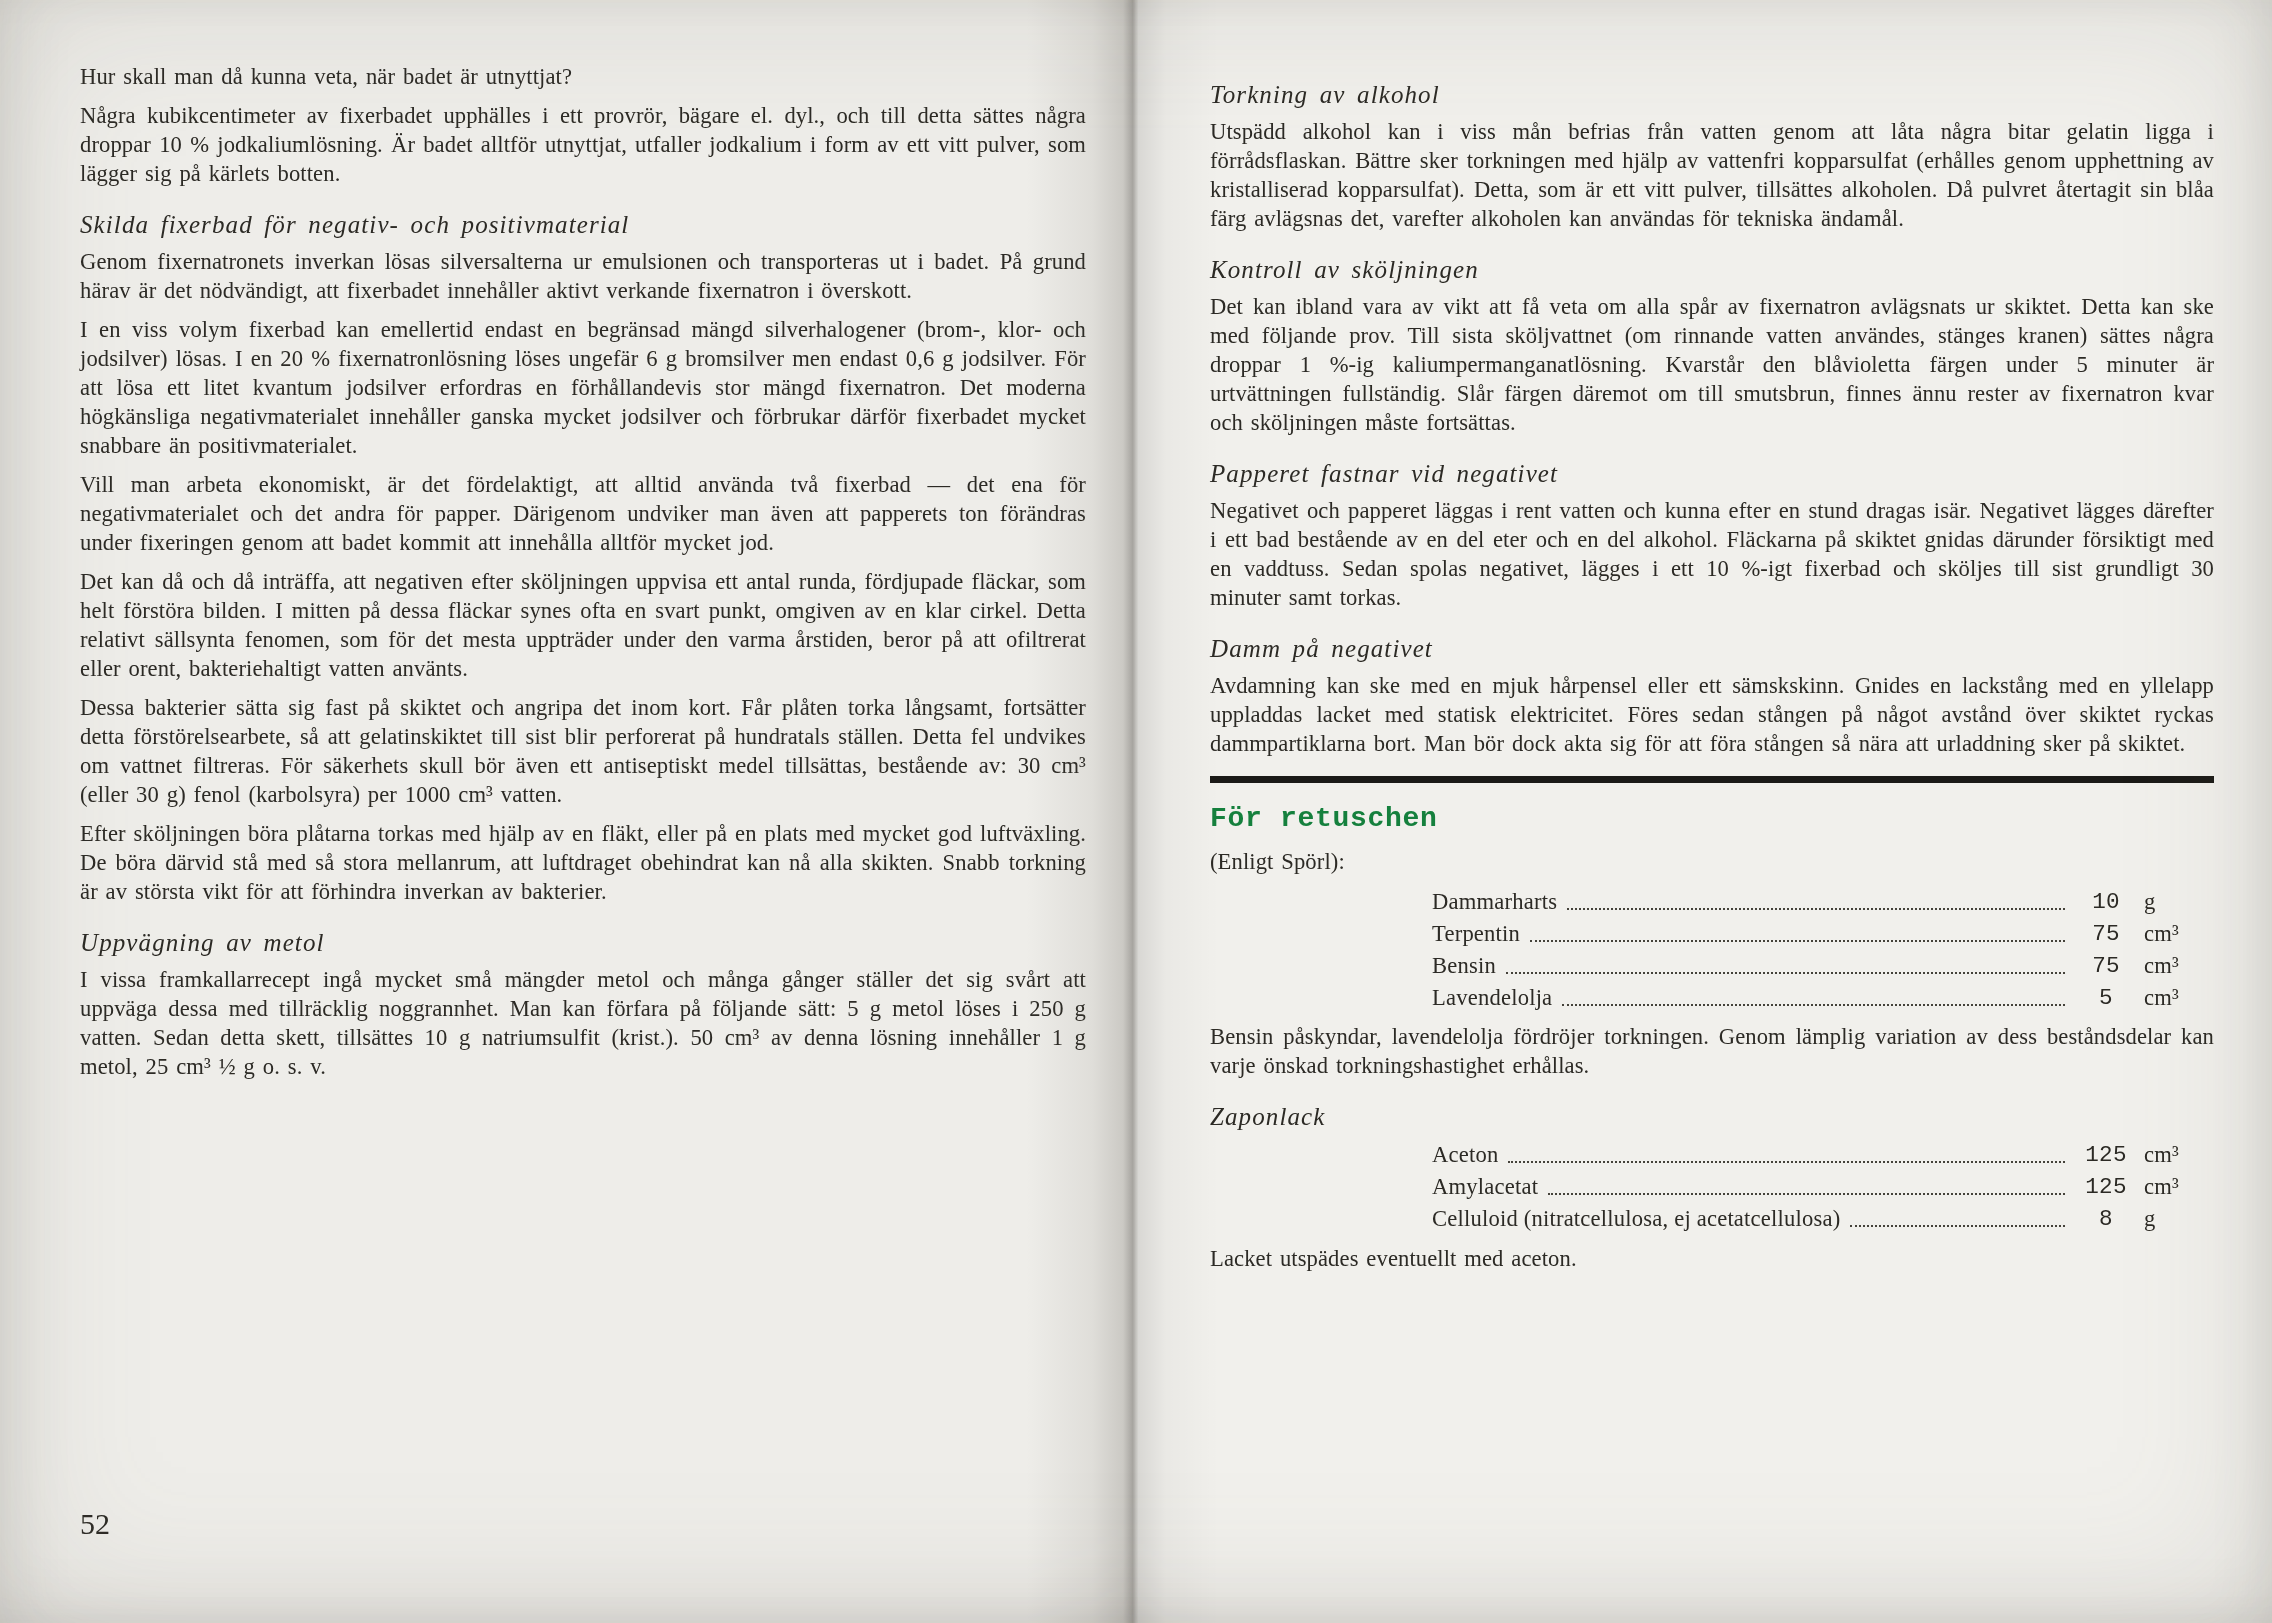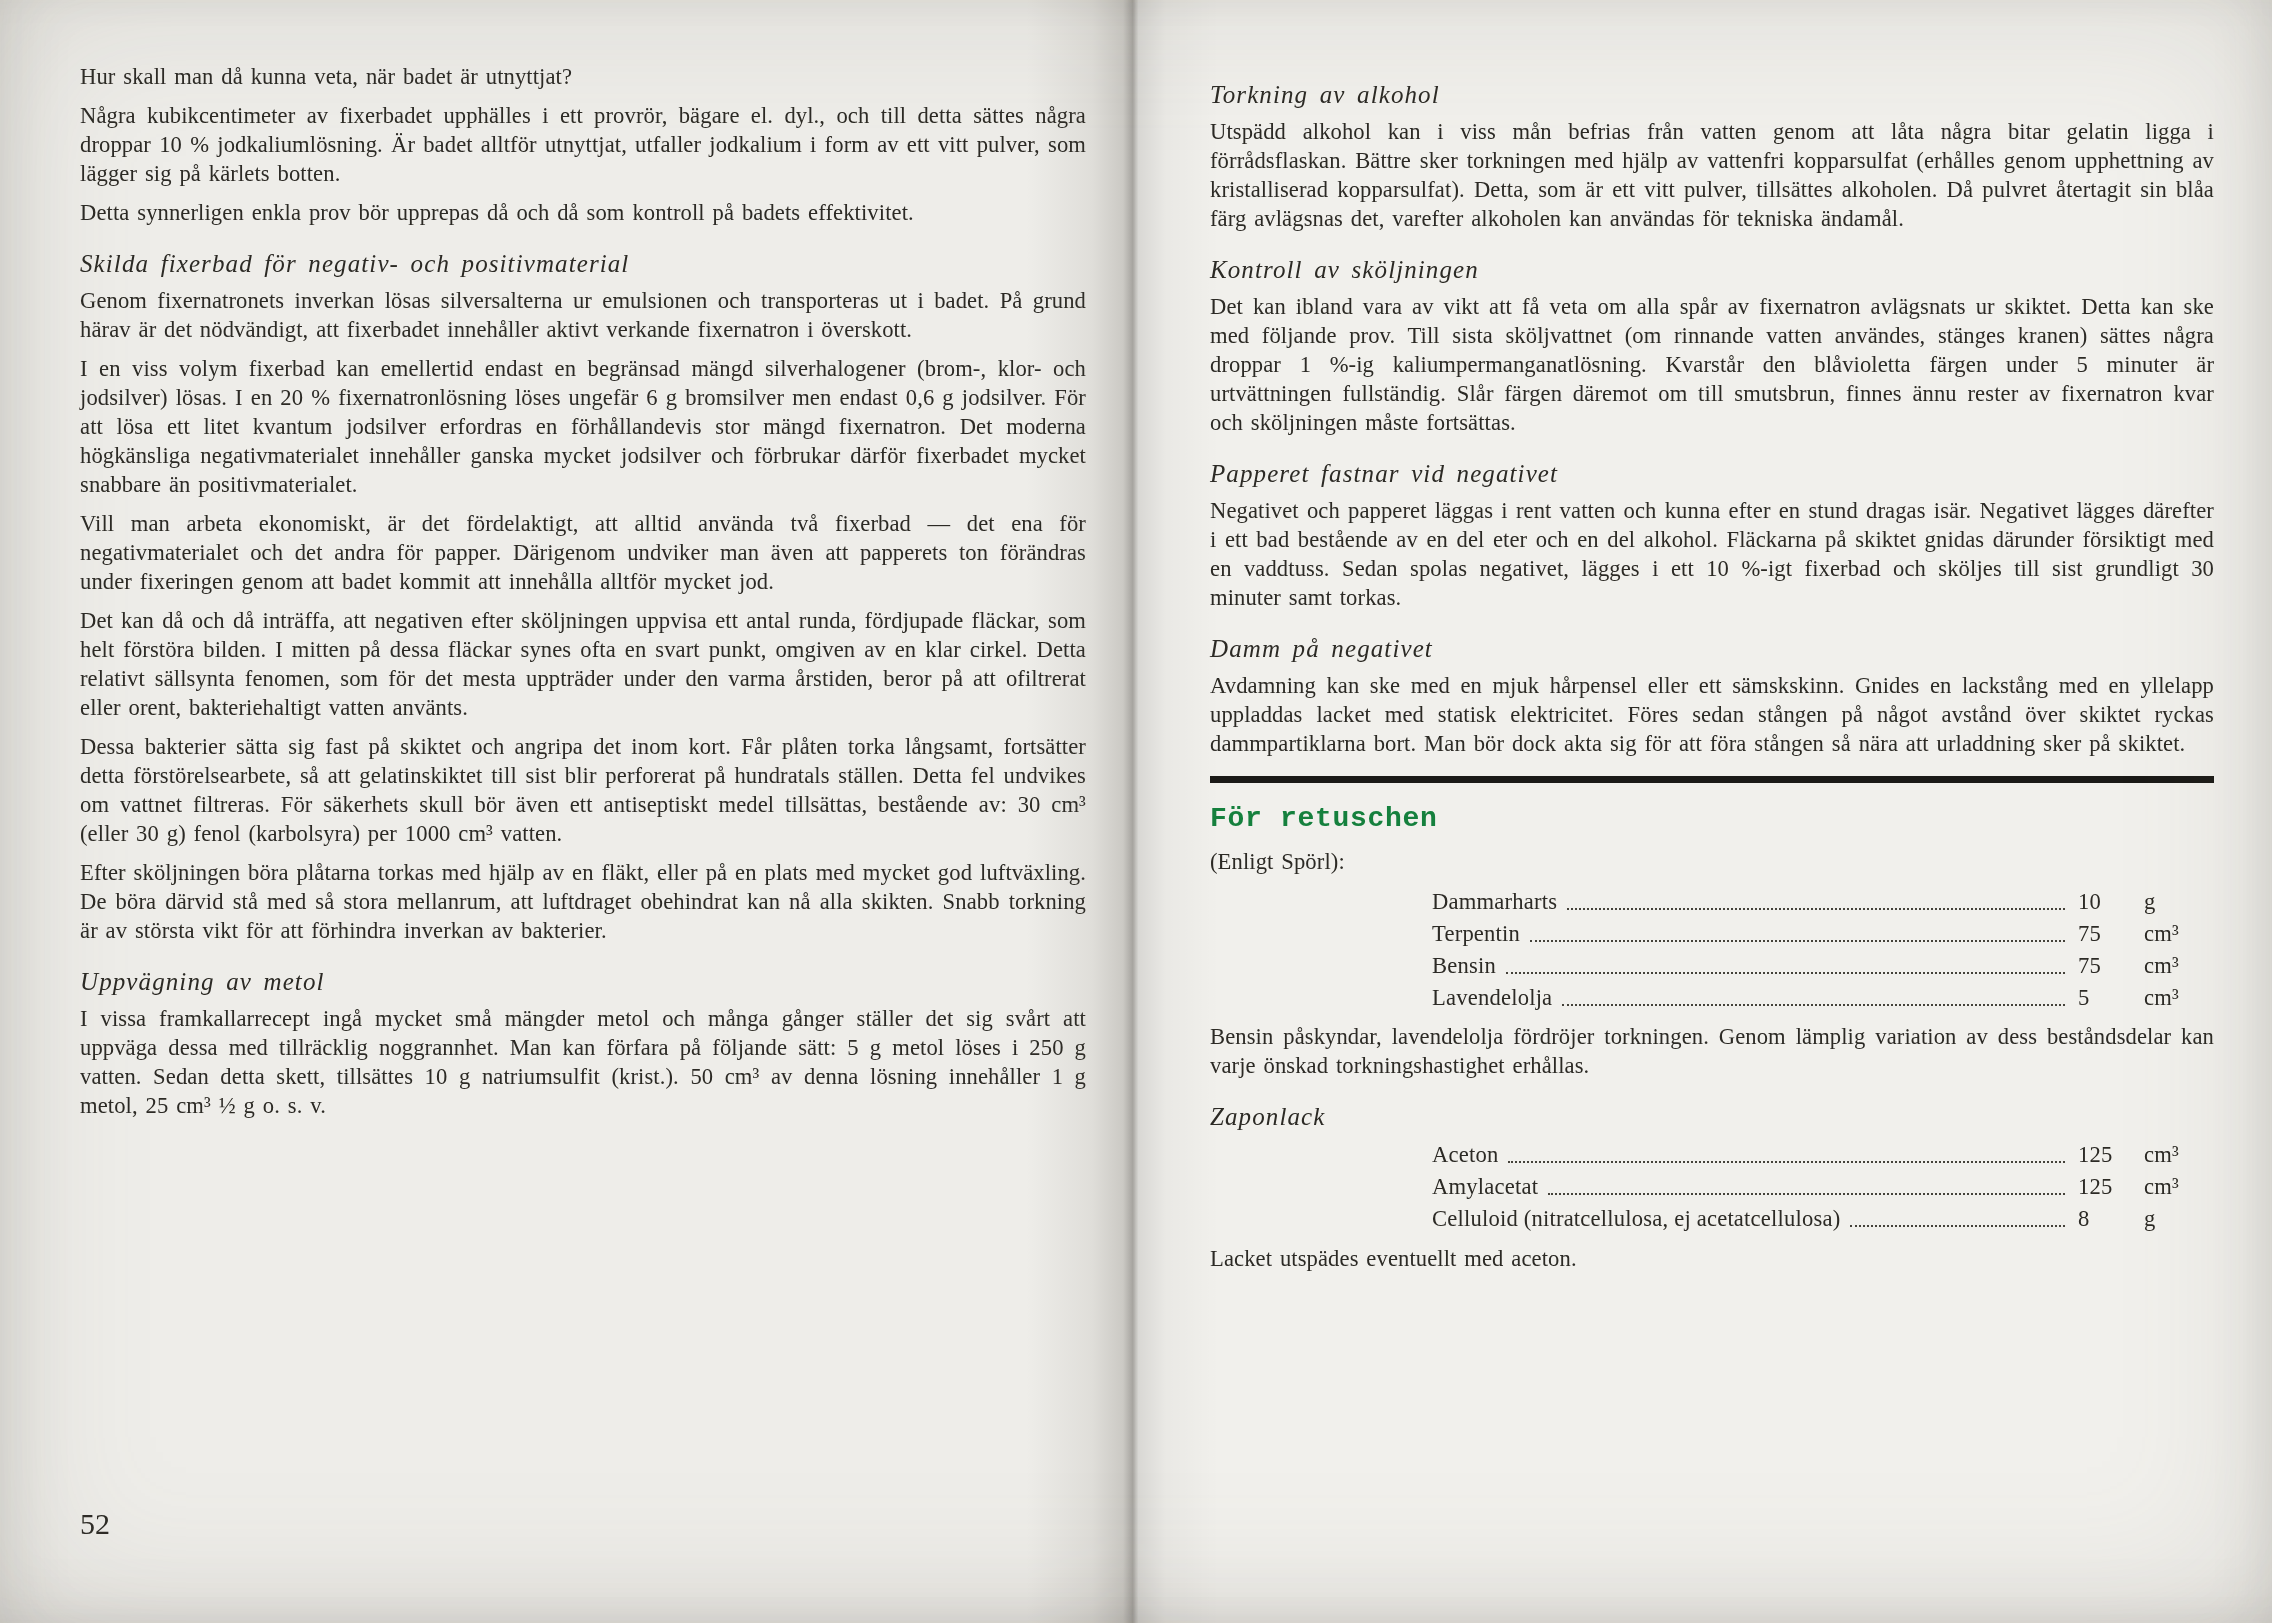--- a/index.html
+++ b/index.html
@@ -75,40 +75,39 @@
     display:flex;align-items:flex-end;
     font-size:22.6px;line-height:32px;
     letter-spacing:0.2px;
   }
   .recipe-name{white-space:nowrap;font-family:Liberation Serif, serif;}
   .leader{
     flex:1;min-width:17px;
     border-bottom:2.8px dotted #45423a;
     margin:0 12.7px 7.8px 10px;
   }
-  .recipe-value{width:56px;text-align:left;white-space:nowrap;}
+  .recipe-value{width:56px;text-align:center;white-space:nowrap;font-family:Liberation Mono, monospace;}
   .recipe-unit{width:70px;text-align:left;padding-left:10px;white-space:nowrap;}
 
   .page-num{
     position:absolute;
     font-size:30px;color:#2c2a25;
     font-family:"Liberation Serif",serif;
   }
   .page-num-left{left:80px;top:1507px;}
 </style>
 </head>
 <body>
 
 <div class="scan">
 
   <div class="page page-left">
     <div class="page-inner">
         <p class="para">Hur skall man då kunna veta, när badet är utnyttjat?</p>
         <p class="para">Några kubikcentimeter av fixerbadet upphälles i ett provrör, bägare el. dyl., och till detta sättes några droppar 10 % jodkaliumlösning. Är badet alltför utnyttjat, utfaller jodkalium i form av ett vitt pulver, som lägger sig på kärlets botten.</p>
-        <p class="para">Detta synnerligen enkla prov bör upprepas då och då som kontroll på badets effektivitet.</p>
         <h3 class="sec-head">Skilda fixerbad för negativ- och positivmaterial</h3>
         <p class="para">Genom fixernatronets inverkan lösas silversalterna ur emulsionen och transporteras ut i badet. På grund härav är det nödvändigt, att fixerbadet innehåller aktivt verkande fixernatron i överskott.</p>
         <p class="para">I en viss volym fixerbad kan emellertid endast en begränsad mängd silverhalogener (brom-, klor- och jodsilver) lösas. I en 20 % fixernatronlösning löses ungefär 6 g bromsilver men endast 0,6 g jodsilver. För att lösa ett litet kvantum jodsilver erfordras en förhållandevis stor mängd fixernatron. Det moderna högkänsliga negativmaterialet innehåller ganska mycket jodsilver och förbrukar därför fixerbadet mycket snabbare än positivmaterialet.</p>
         <p class="para">Vill man arbeta ekonomiskt, är det fördelaktigt, att alltid använda två fixerbad — det ena för negativmaterialet och det andra för papper. Därigenom undviker man även att papperets ton förändras under fixeringen genom att badet kommit att innehålla alltför mycket jod.</p>
         <p class="para">Det kan då och då inträffa, att negativen efter sköljningen uppvisa ett antal runda, fördjupade fläckar, som helt förstöra bilden. I mitten på dessa fläckar synes ofta en svart punkt, omgiven av en klar cirkel. Detta relativt sällsynta fenomen, som för det mesta uppträder under den varma årstiden, beror på att ofiltrerat eller orent, bakteriehaltigt vatten använts.</p>
         <p class="para">Dessa bakterier sätta sig fast på skiktet och angripa det inom kort. Får plåten torka långsamt, fortsätter detta förstörelsearbete, så att gelatinskiktet till sist blir perforerat på hundratals ställen. Detta fel undvikes om vattnet filtreras. För säkerhets skull bör även ett antiseptiskt medel tillsättas, bestående av: 30 cm³ (eller 30 g) fenol (karbolsyra) per 1000 cm³ vatten.</p>
         <p class="para">Efter sköljningen böra plåtarna torkas med hjälp av en fläkt, eller på en plats med mycket god luftväxling. De böra därvid stå med så stora mellanrum, att luftdraget obehindrat kan nå alla skikten. Snabb torkning är av största vikt för att förhindra inverkan av bakterier.</p>
         <h3 class="sec-head">Uppvägning av metol</h3>
         <p class="para">I vissa framkallarrecept ingå mycket små mängder metol och många gånger ställer det sig svårt att uppväga dessa med tillräcklig noggrannhet. Man kan förfara på följande sätt: 5 g metol löses i 250 g vatten. Sedan detta skett, tillsättes 10 g natriumsulfit (krist.). 50 cm³ av denna lösning innehåller 1 g metol, 25 cm³ ½ g o. s. v.</p>
       </div>

